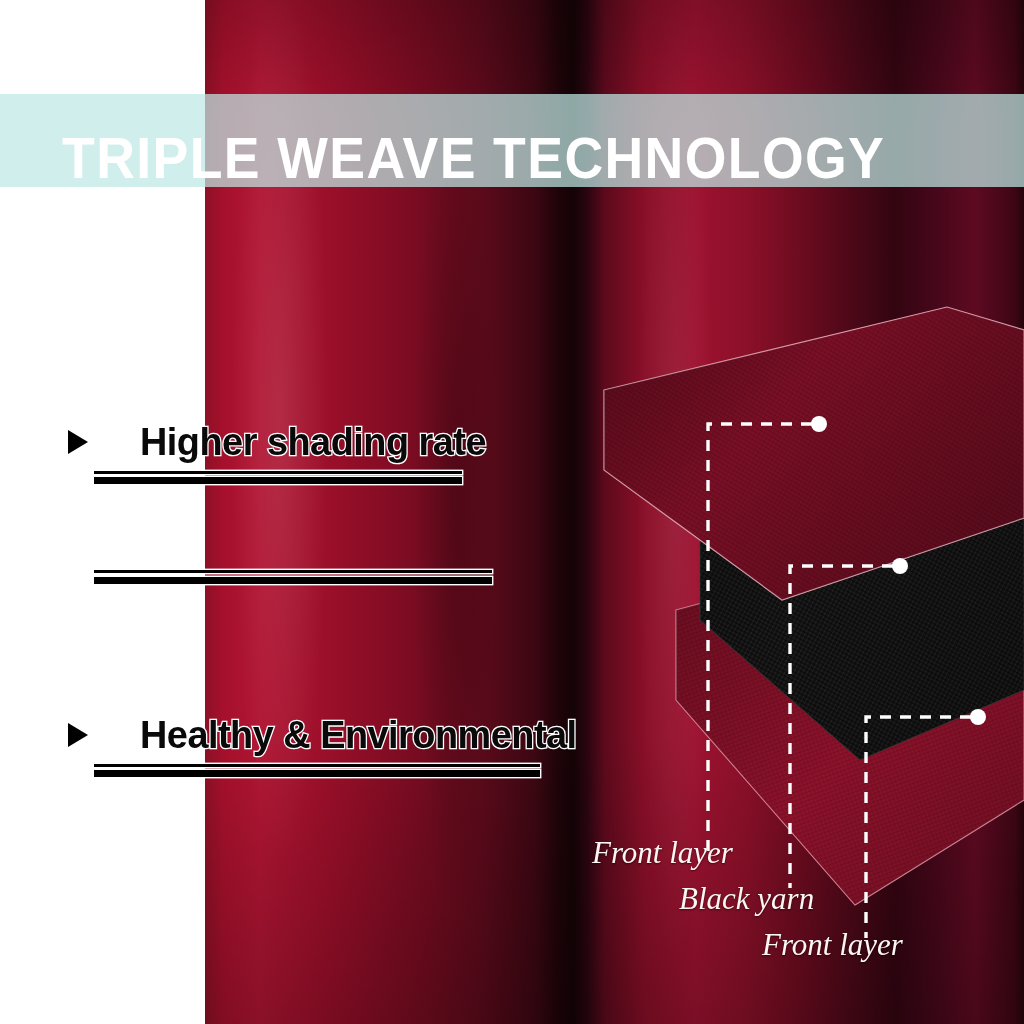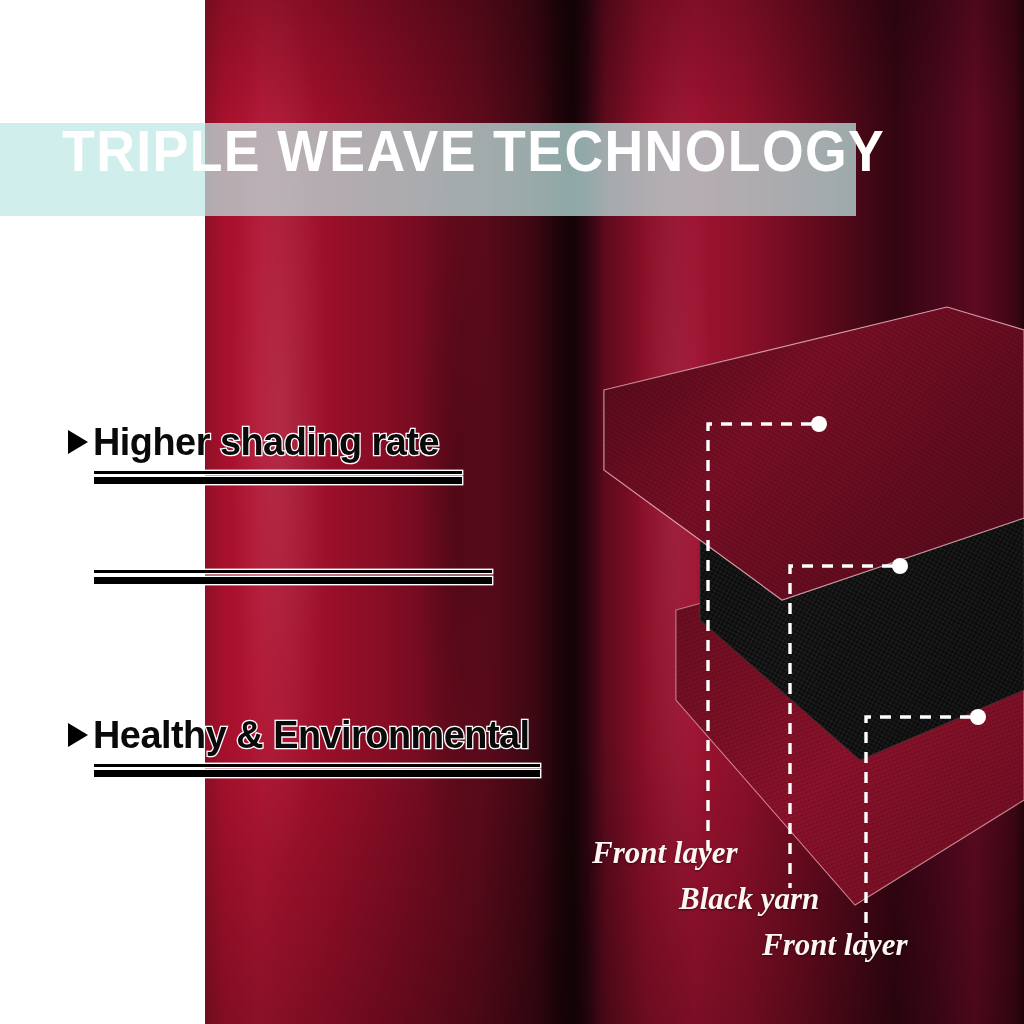--- a/index.html
+++ b/index.html
@@ -52,40 +52,40 @@
       radial-gradient(ellipse 60px 600px at 250px 500px, rgba(0,0,0,.22), rgba(0,0,0,0) 70%),
       radial-gradient(ellipse 55px 700px at 470px 480px, rgba(255,255,255,.07), rgba(255,255,255,0) 70%);
     mix-blend-mode:normal;
   }
   .white-panel{
     position:absolute;top:0;left:0;width:205px;height:1024px;background:#ffffff;
   }
 
   
   .banner{
-    position:absolute; left:0; top:123px; width:856px; height:93px;
+    position:absolute; left:0; top:94px; width:1024px; height:93px;
     background:rgba(190,233,229,0.72);
-    display:flex; align-items:flex-start;
+    display:flex; align-items:flex-end;
   }
   .banner-title{
     color:#ffffff;
     font-family:"Liberation Sans",sans-serif;
     font-weight:700;
     font-size:57px;
     letter-spacing:1.5px;
     transform:scaleX(0.94);
     transform-origin:left center;
     margin-left:62px;
     white-space:nowrap;
     line-height:1;
   }
 
   
   .feature{ position:absolute; left:0; }
-  .feature-row{ display:flex; align-items:center; }
+  .feature-row{ display:flex; align-items:center;gap:47px; }
   .tri{
     width:0;height:0;
     border-left:20px solid #000;
     border-top:12px solid transparent;
     border-bottom:12px solid transparent;
     margin-right:5px;
     filter:drop-shadow(0 0 1.2px #fff) drop-shadow(0 0 1.2px #fff);
   }
   .feature-text{
     font-family:"Liberation Sans",sans-serif;
@@ -108,21 +108,21 @@
   .rule-thick{
     height:7px;background:#000;margin-top:3.5px;
     box-shadow:0 0 0 1.4px #ffffff;
   }
 
   .layer-label{
     position:absolute;
     color:#fdf6f3;
     font-family:"Liberation Serif",serif;
     font-style:italic;
-    font-weight:700;
+    font-weight:400;
     font-size:31px;
     white-space:nowrap;
     text-shadow:0 1px 2px rgba(0,0,0,.55);
   }
 </style>
 </head>
 <body>
 
 <div id="stage">
 

